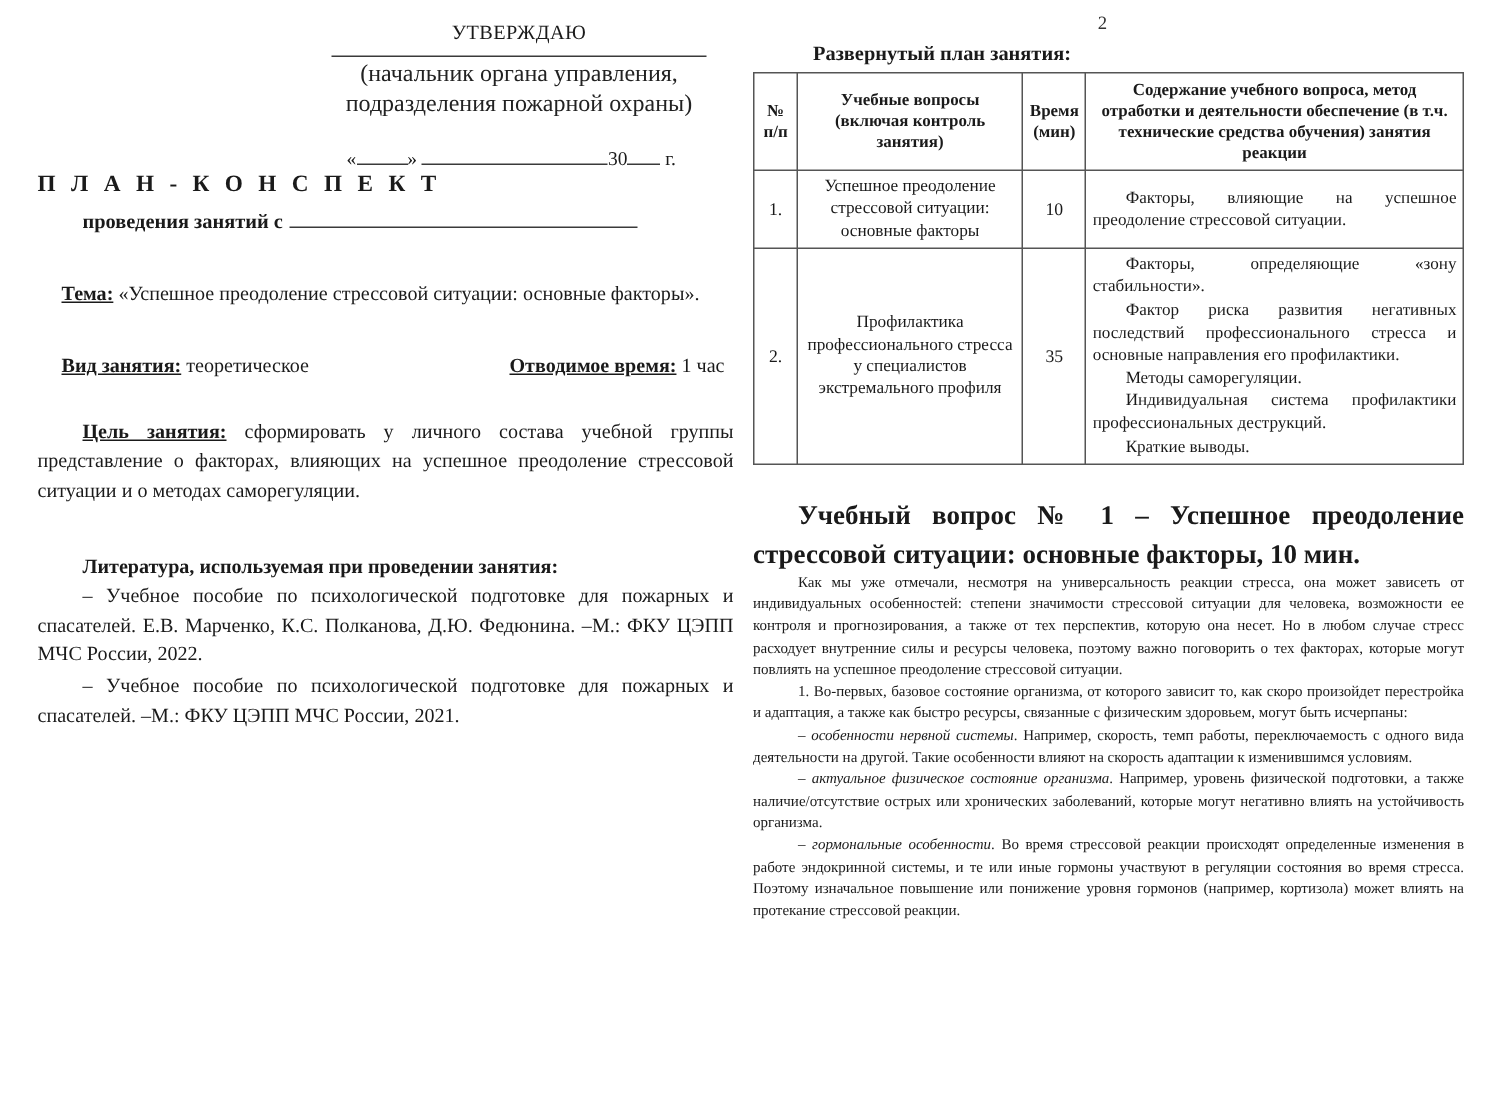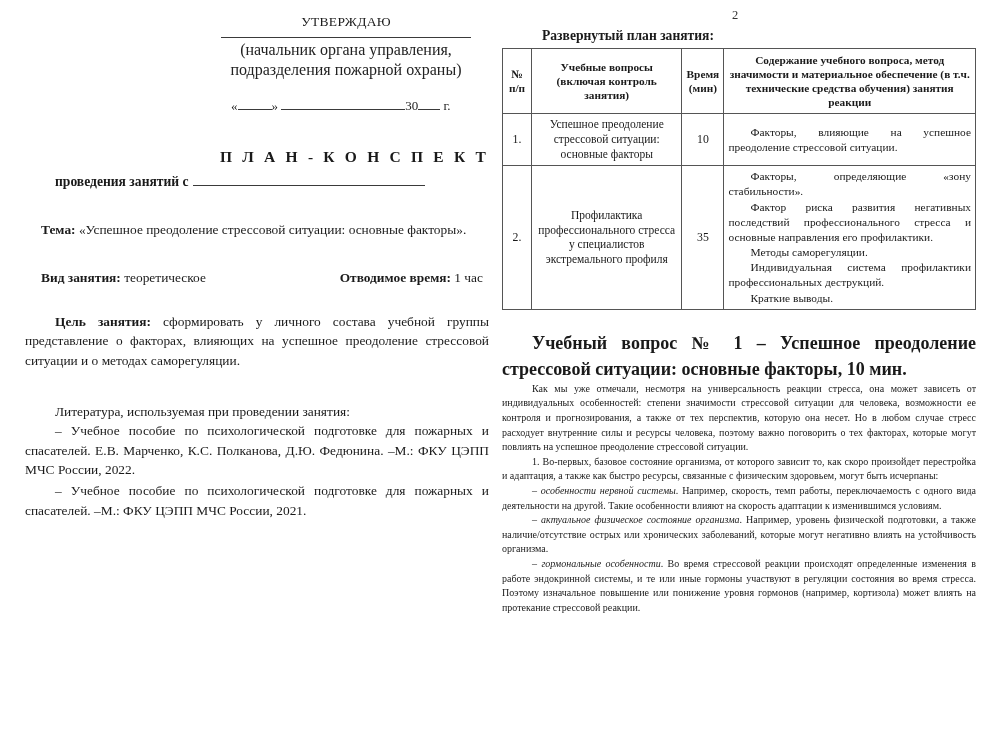--- a/index.html
+++ b/index.html
@@ -96,25 +96,24 @@
   .ul-tiny {
     display: inline-block;
     width: 22px;
     border-bottom: 1px solid #3a3a3a;
     height: 11px;
     vertical-align: baseline;
   }
 
   
   .doc-title {
-    text-align: right;
+    text-align: left;
     font-weight: bold;
     font-size: 15.5px;
     letter-spacing: 3.2px;
-    margin-top: 34px;
   }
   .doc-subtitle {
     font-weight: bold;
     font-size: 13.6px;
     margin-top: 7px;
     padding-left: 30px;
     white-space: nowrap;
   }
   .ul-fill {
     display: inline-block;
@@ -129,32 +128,32 @@
     font-size: 13.4px;
     margin-top: 32px;
     padding-left: 16px;
   }
   .field-row.split {
     display: flex;
     justify-content: space-between;
     padding-left: 16px;
     padding-right: 6px;
   }
-  .lbl { font-weight: bold; }
+  .lbl { font-weight: bold; text-decoration: underline; }
 
   .para {
     font-size: 13.4px;
     line-height: 1.46;
     text-align: justify;
     text-indent: 30px;
     margin-top: 26px;
   }
   .heading-para {
     font-size: 13.4px;
-    font-weight: normal;
+    font-weight: bold;
     margin-top: 34px;
     text-indent: 30px;
   }
   .lit-item {
     font-size: 13.4px;
     line-height: 1.46;
     text-align: justify;
     text-indent: 30px;
     margin-top: 1px;
   }
@@ -314,21 +313,21 @@
             <div>Учебные вопросы</div>
             <div>(включая контроль</div>
             <div>занятия)</div>
           </th>
           <th>
             <div>Время</div>
             <div>(мин)</div>
           </th>
           <th>
             <div>Содержание учебного вопроса, метод</div>
-            <div>значимости и материальное обеспечение (в т.ч.</div>
+            <div>отработки и деятельности обеспечение (в т.ч.</div>
             <div>технические средства обучения) занятия</div>
             <div>реакции</div>
           </th>
         </tr>
       </thead>
       <tbody>
         <tr>
           <td class="num">1.</td>
           <td class="quest">
             <div>Успешное преодоление</div>

